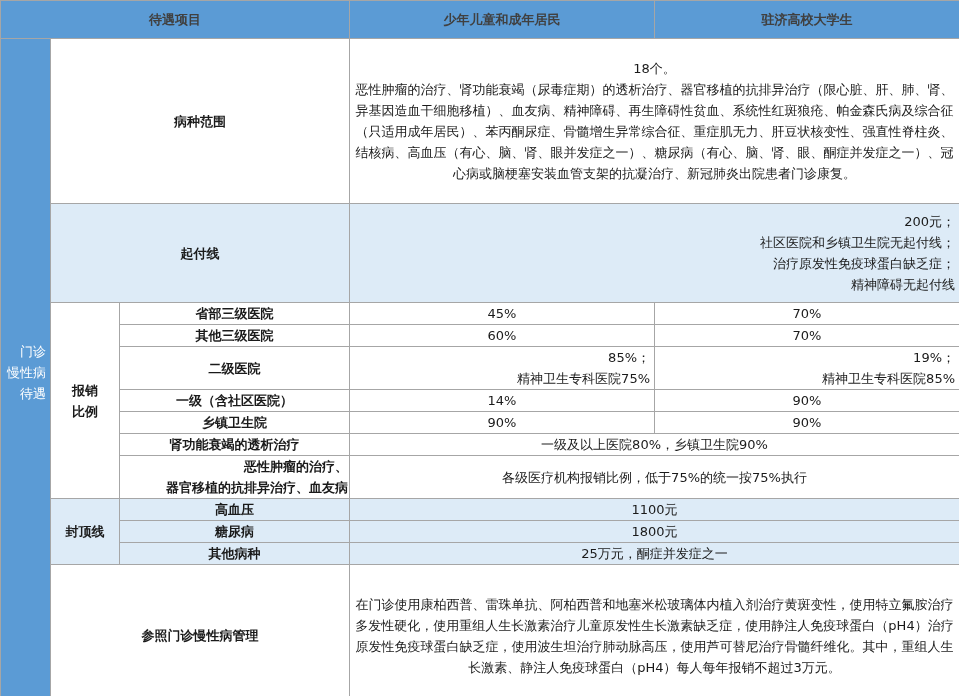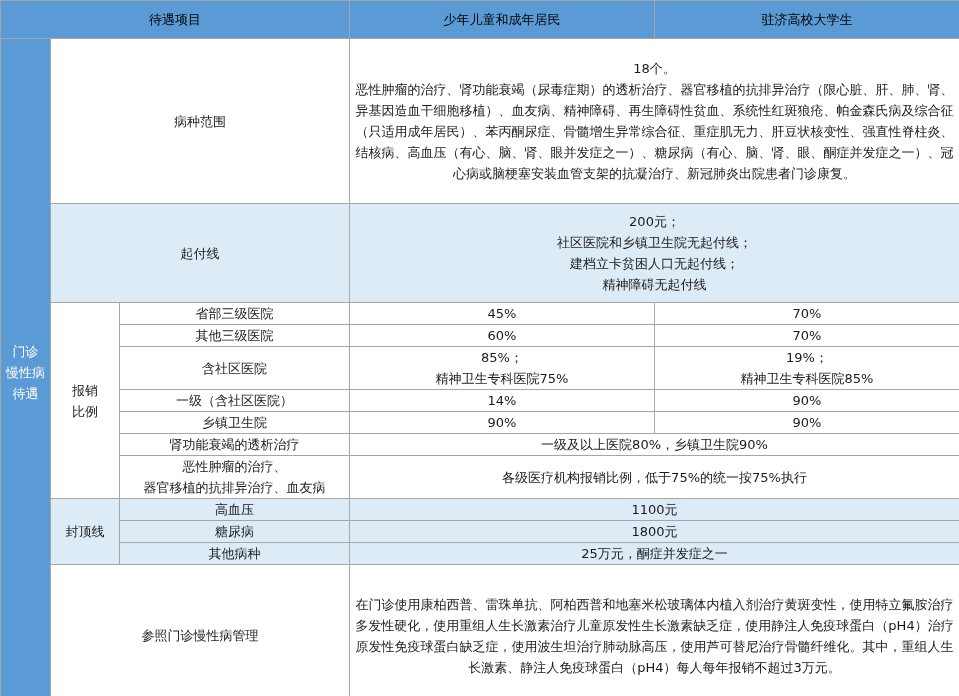--- a/index.html
+++ b/index.html
@@ -15,37 +15,37 @@
       border: 1px solid #a6a6a6;
       text-align: center;
       vertical-align: middle;
       font-size: 13px;
       line-height: 21px;
       padding: 0 4px;
       overflow: hidden;
     }
     th.hdr {
       background: #5b9bd5;
-      color: #000000;
-      font-weight: normal;
+      color: #404040;
+      font-weight: bold;
       font-size: 14px;
       height: 38px;
     }
     td.band {
       background: #5b9bd5;
       color: #ffffff;
       font-size: 14px;
       line-height: 20px;
       padding: 0 2px;
     }
-    td.lbl { font-weight: normal; }
+    td.lbl { font-weight: bold; }
     tr.shade td.shadecell { background: #ddebf7; }
     td.long { text-align: center; padding: 0 6px; line-height: 21px; }
     td.long2 { text-align: center; padding: 0 8px; line-height: 21px; }
-    .multi span { display: block; }
+    .multi span { display: block; text-align: right; }
   </style>
 </head>
 <body>
 
 <table class="main">
   <colgroup>
     <col style="width:50px">
     <col style="width:69px">
     <col style="width:230px">
     <col style="width:305px">
@@ -69,38 +69,38 @@
       <div>18个。</div>
       <div>恶性肿瘤的治疗、肾功能衰竭（尿毒症期）的透析治疗、器官移植的抗排异治疗（限心脏、肝、肺、肾、异基因造血干细胞移植）、血友病、精神障碍、再生障碍性贫血、系统性红斑狼疮、帕金森氏病及综合征（只适用成年居民）、苯丙酮尿症、骨髓增生异常综合征、重症肌无力、肝豆状核变性、强直性脊柱炎、结核病、高血压（有心、脑、肾、眼并发症之一）、糖尿病（有心、脑、肾、眼、酮症并发症之一）、冠心病或脑梗塞安装血管支架的抗凝治疗、新冠肺炎出院患者门诊康复。</div>
     </td>
   </tr>
 
   <tr class="shade" style="height:99px">
     <td class="lbl shadecell" colspan="2">起付线</td>
     <td class="shadecell multi" colspan="2">
       <span>200元；</span>
       <span>社区医院和乡镇卫生院无起付线；</span>
-      <span>建档立卡贫困人口无起付线；</span>
+      <span>治疗原发性免疫球蛋白缺乏症；</span>
       <span>精神障碍无起付线</span>
     </td>
   </tr>
 
   <tr style="height:21px">
     <td class="lbl" rowspan="7" style="padding:0 20px">报销比例</td>
     <td class="lbl">省部三级医院</td>
     <td>45%</td>
     <td>70%</td>
   </tr>
   <tr style="height:21px">
     <td class="lbl">其他三级医院</td>
     <td>60%</td>
     <td>70%</td>
   </tr>
   <tr style="height:42px">
-    <td class="lbl">含社区医院</td>
+    <td class="lbl">二级医院</td>
     <td class="multi">
       <span>85%；</span>
       <span>精神卫生专科医院75%</span>
     </td>
     <td class="multi">
       <span>19%；</span>
       <span>精神卫生专科医院85%</span>
     </td>
   </tr>
   <tr style="height:21px">

